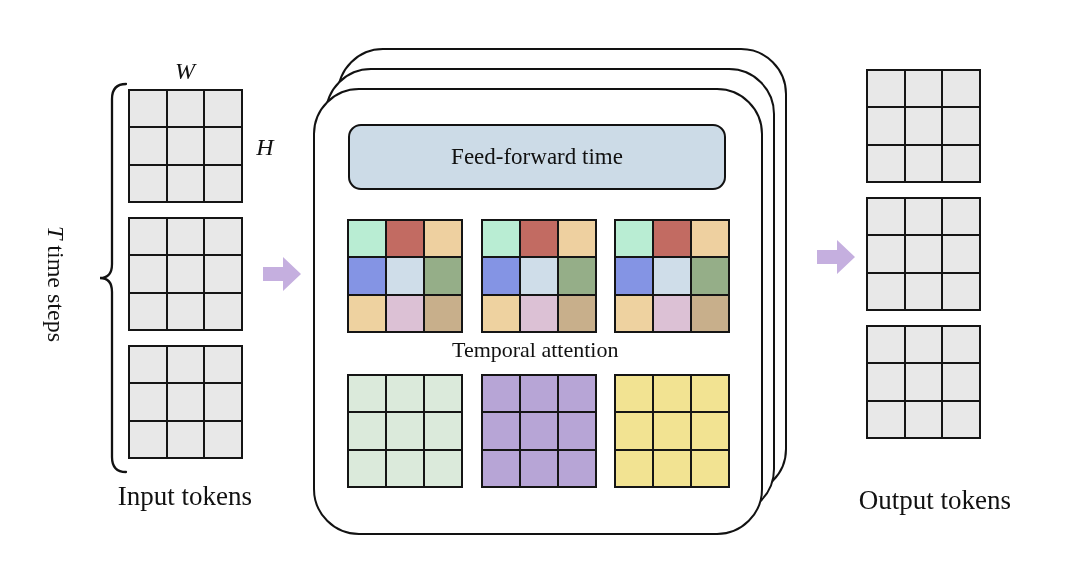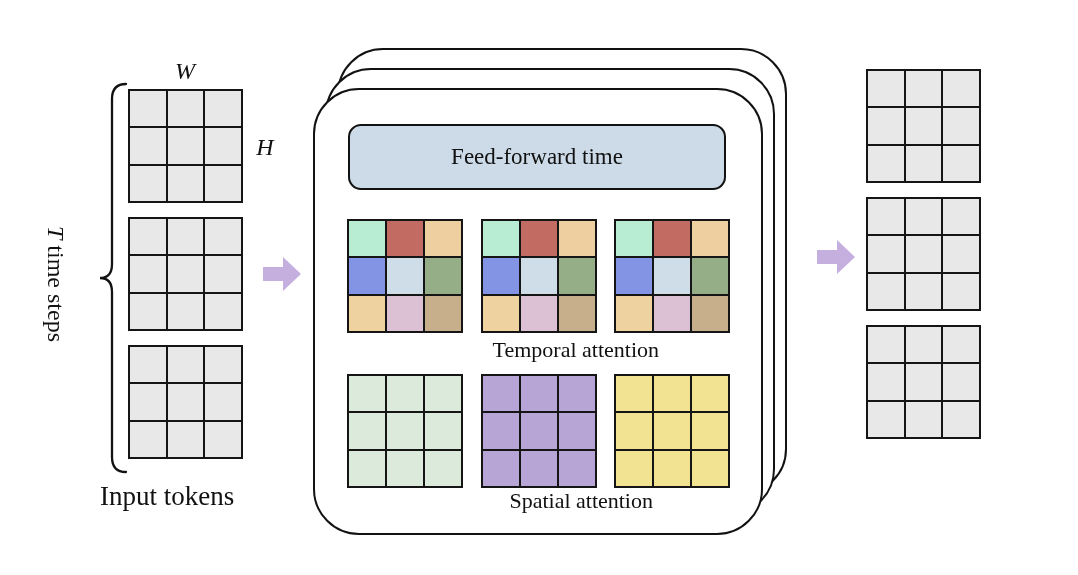--- a/index.html
+++ b/index.html
@@ -17,22 +17,22 @@
   }
 
   
   .grid3 {
     position:absolute; width:115px; height:114px;
     display:grid; grid-template-columns:repeat(3,1fr); grid-template-rows:repeat(3,1fr);
     gap:2px; background:#151515; border:2.5px solid #151515; box-sizing:border-box;
   }
   .grid3 .cell { width:100%; height:100%; }
 
-  .caption { position:absolute; text-align:left; font-size:27px; line-height:1.1; }
-  .attn-caption { position:absolute; text-align:right; font-size:22px; line-height:1.1;margin-left:33px; }
+  .caption { position:absolute; text-align:right; font-size:27px; line-height:1.1; }
+  .attn-caption { position:absolute; text-align:left; font-size:22px; line-height:1.1; }
 
   .dim-label { position:absolute; font-size:24px; font-style:italic; text-align:center; }
 
   .ffn {
     position:absolute; left:348px; top:124px; width:378px; height:66px;
     border:2.2px solid #121212; border-radius:13px; box-sizing:border-box;
     display:flex; align-items:center; justify-content:center; font-size:23px;
   }
 
   .t-label {
@@ -170,21 +170,20 @@
       <div class="cell" style="background: rgb(242, 227, 146);"></div>
       <div class="cell" style="background: rgb(242, 227, 146);"></div>
       <div class="cell" style="background: rgb(242, 227, 146);"></div>
       <div class="cell" style="background: rgb(242, 227, 146);"></div>
       <div class="cell" style="background: rgb(242, 227, 146);"></div>
       <div class="cell" style="background: rgb(242, 227, 146);"></div>
       <div class="cell" style="background: rgb(242, 227, 146);"></div>
       <div class="cell" style="background: rgb(242, 227, 146);"></div>
     </div>
 
-  <div class="attn-caption" style="left:458px; top:489px; width:162px;">Spatial attention</div>
 
   <svg style="left:817px; top:239px;" width="39" height="37" viewBox="0 0 39 37">
     <polygon points="0,11 20,11 20,1 38,18 20,35 20,25 0,25" fill="#c5afdf"></polygon>
   </svg>
 
   <div class="grid3" style="left: 866px; top: 69px; background: rgb(21, 21, 21); border-color: rgb(21, 21, 21);">
       <div class="cell" style="background: rgb(232, 232, 232);"></div>
       <div class="cell" style="background: rgb(232, 232, 232);"></div>
       <div class="cell" style="background: rgb(232, 232, 232);"></div>
       <div class="cell" style="background: rgb(232, 232, 232);"></div>
@@ -210,14 +209,15 @@
       <div class="cell" style="background: rgb(232, 232, 232);"></div>
       <div class="cell" style="background: rgb(232, 232, 232);"></div>
       <div class="cell" style="background: rgb(232, 232, 232);"></div>
       <div class="cell" style="background: rgb(232, 232, 232);"></div>
       <div class="cell" style="background: rgb(232, 232, 232);"></div>
       <div class="cell" style="background: rgb(232, 232, 232);"></div>
       <div class="cell" style="background: rgb(232, 232, 232);"></div>
       <div class="cell" style="background: rgb(232, 232, 232);"></div>
     </div>
 
+  <div class="caption" style="left:835px; top:486px; width:176px;">Output tokens</div>
 
 </div>
 
 </body></html>

